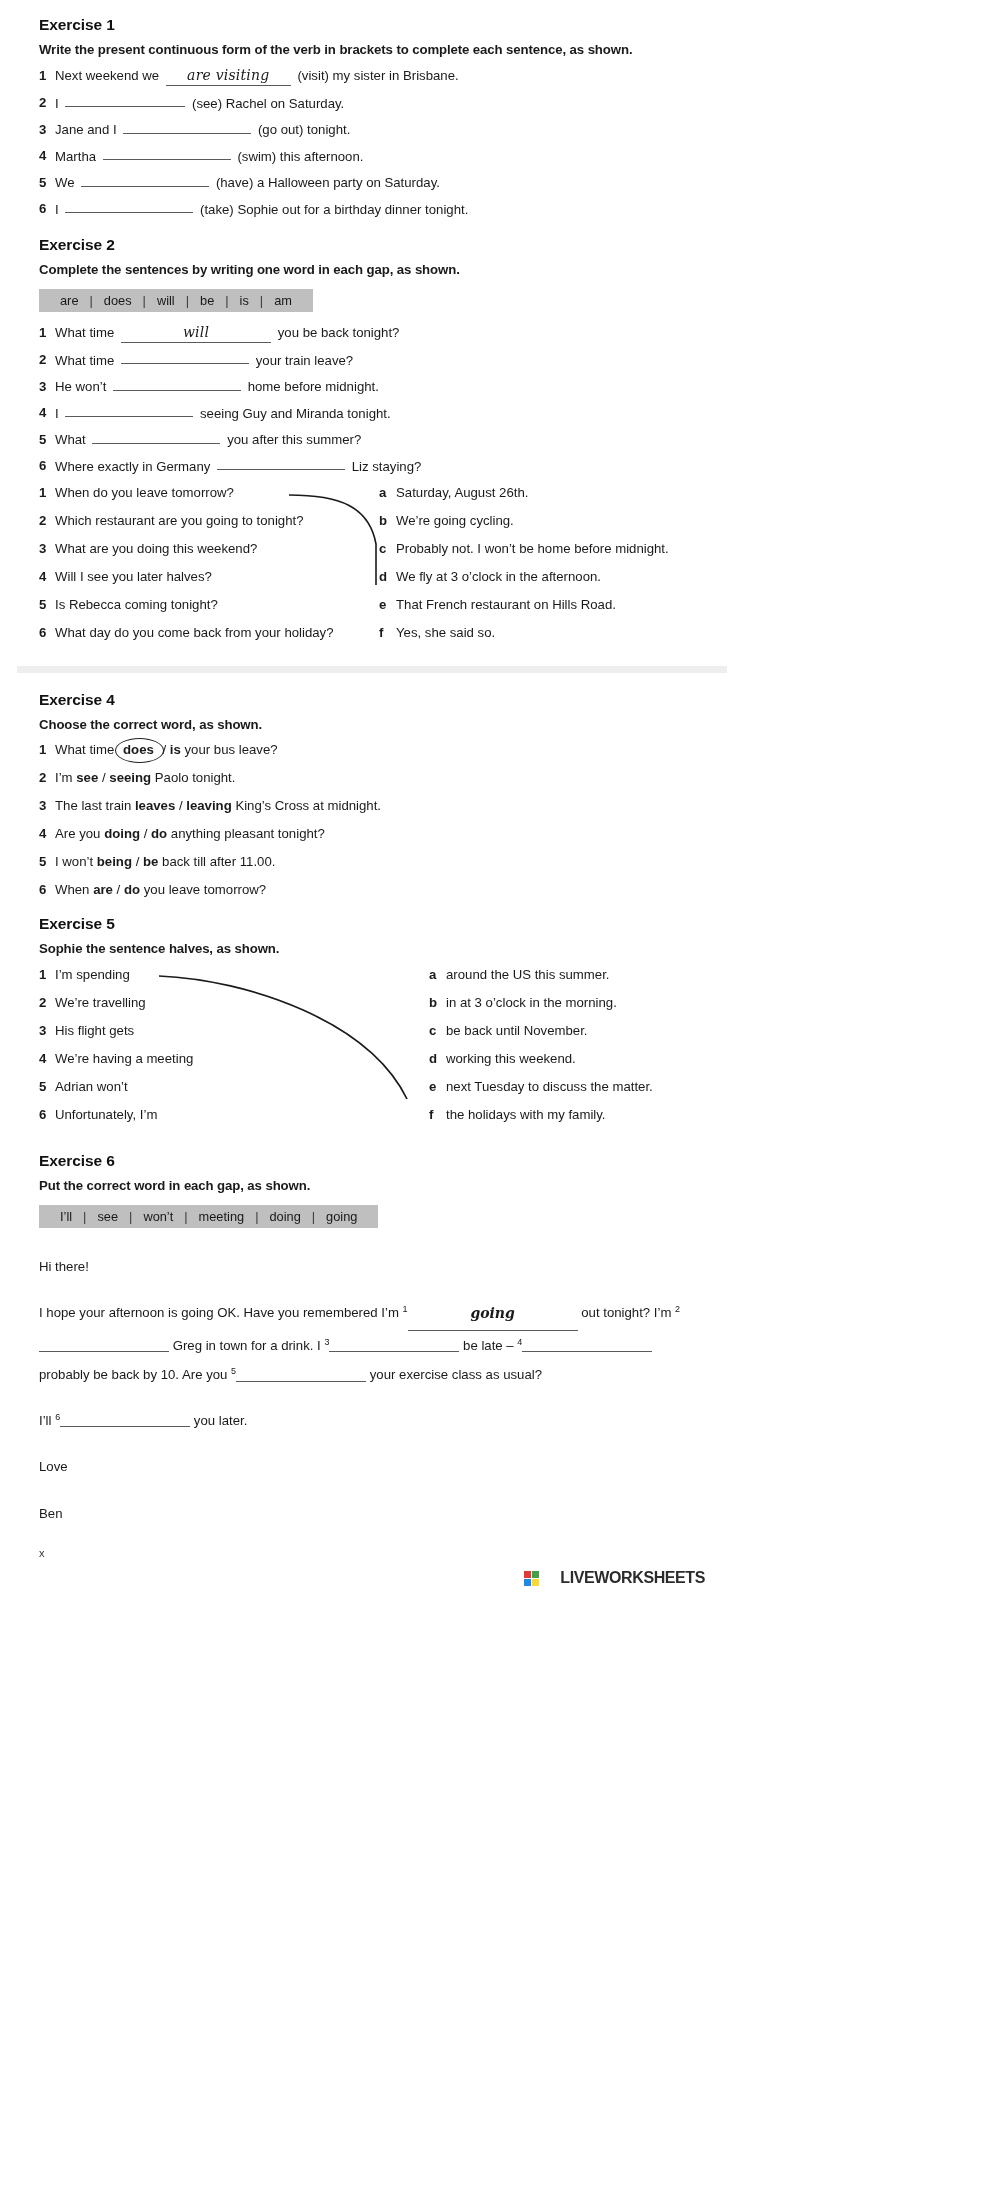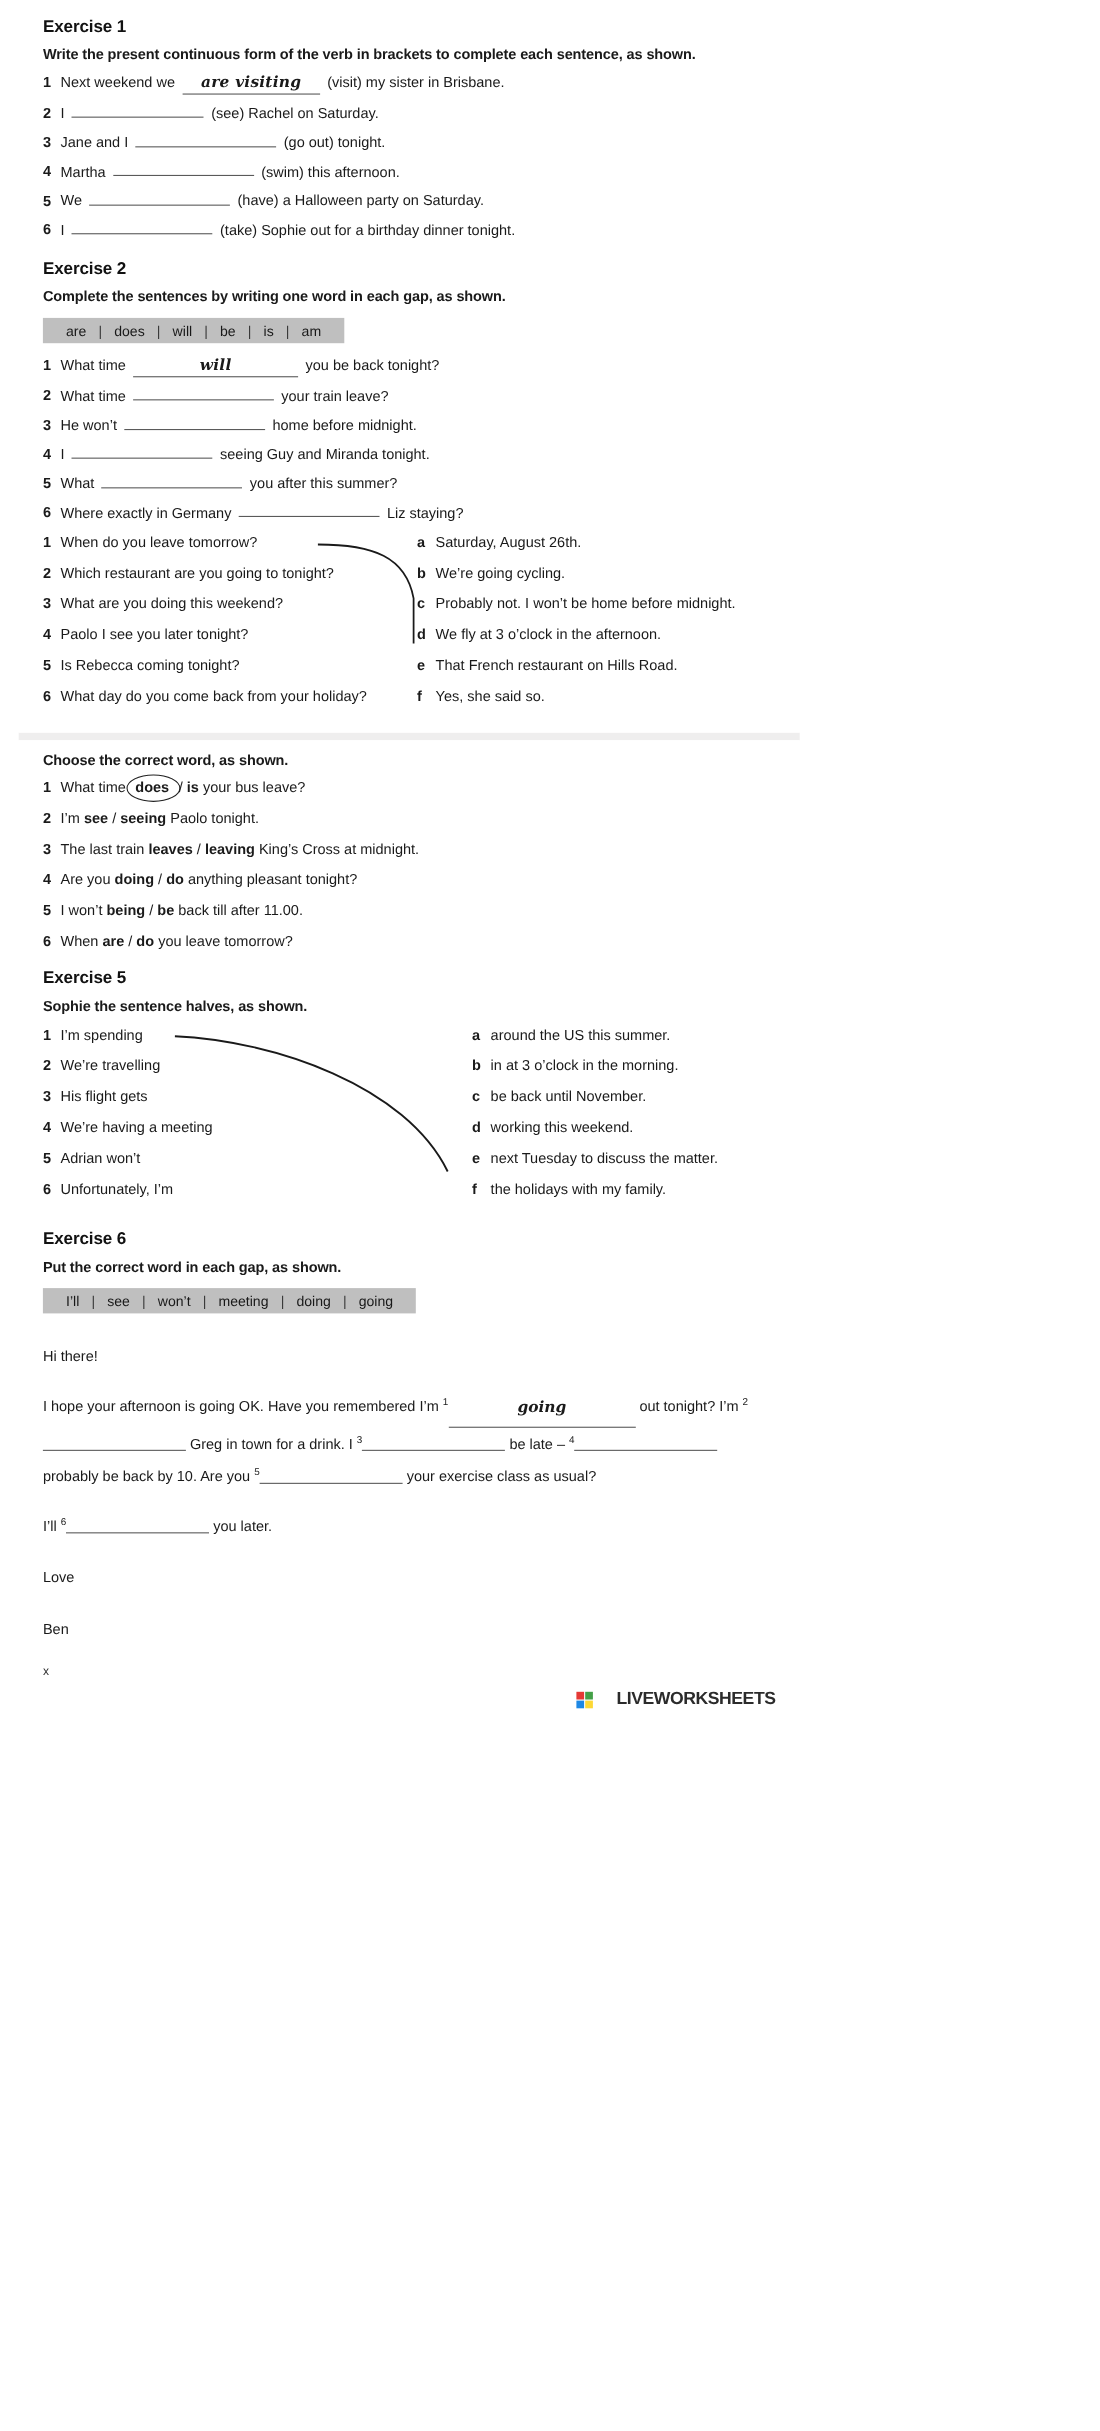--- a/index.html
+++ b/index.html
@@ -72,21 +72,21 @@
   .blank.w1 { width: 120px; }
   .blank.w3 { width: 128px; }
   .answer {
     display: inline-block;
     position: relative;
     border-bottom: 1.3px solid #5a5a5a;
     text-align: center;
     font-family: "DejaVu Serif", serif;
     font-style: italic;
     font-size: 14px;
-    font-weight: bold;
+    font-weight: normal;
     letter-spacing: 0.2px;
     color: #1a1a1a;
     margin: 0 3px;
     padding-bottom: 0px;
   }
   .answer.a1 { width: 125px; }
   .answer.a3 { width: 150px; }
 
   
   .wordbank {
@@ -363,21 +363,21 @@
           <div class="mrow">
             <span class="num">2</span>
             <span class="mtxt">Which restaurant are you going to tonight?</span>
           </div>
           <div class="mrow">
             <span class="num">3</span>
             <span class="mtxt">What are you doing this weekend?</span>
           </div>
           <div class="mrow">
             <span class="num">4</span>
-            <span class="mtxt">Paolo I see you later tonight?</span>
+            <span class="mtxt">Will I see you later halves?</span>
           </div>
           <div class="mrow">
             <span class="num">5</span>
             <span class="mtxt">Is Rebecca coming tonight?</span>
           </div>
           <div class="mrow">
             <span class="num">6</span>
             <span class="mtxt">What day do you come back from your holiday?</span>
           </div>
         </div>
@@ -409,20 +409,21 @@
         </div>
       </div>
     </div>
   </div>
 
   <div class="gap"></div>
 
   <div class="band mid">
 
     
+    <h2 class="ex-title first">Exercise 4</h2>
     <p class="ex-instr">Choose the correct word, as shown.</p>
 
     <div class="choice-row">
       <span class="num">1</span>
       <span>
         <span>What time</span>
         <span class="circled">does</span>
         <span>/</span>
         <b>is</b>
         <span>your bus leave?</span>

